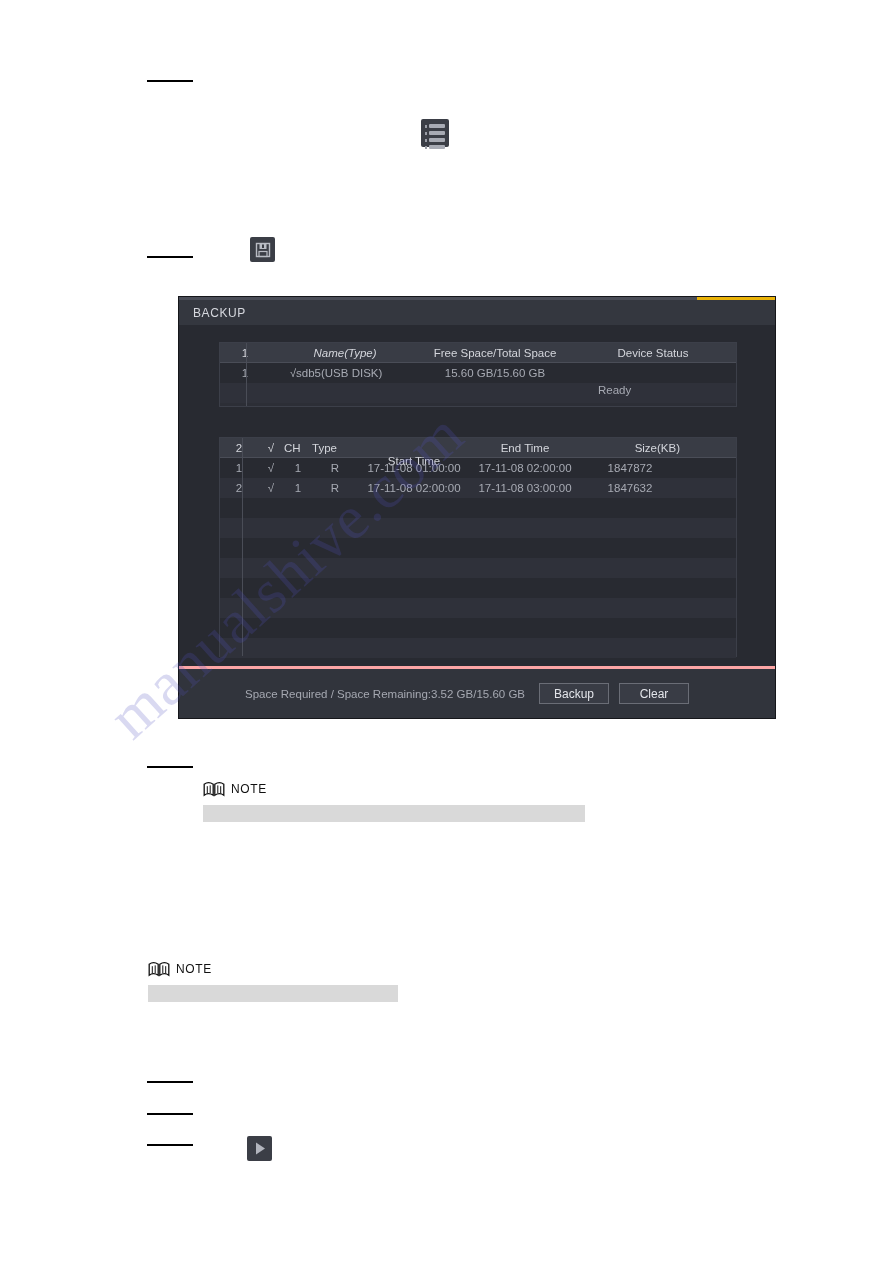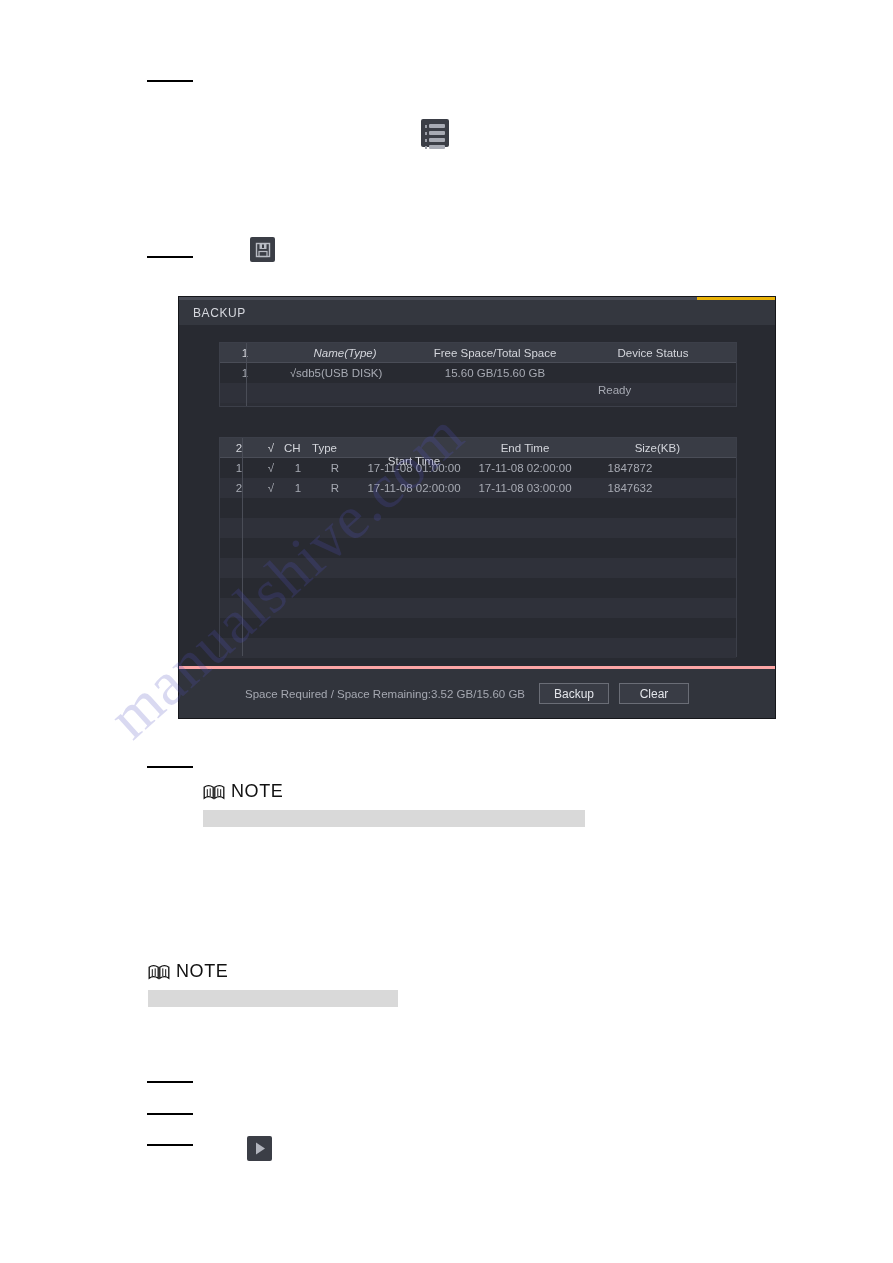--- a/index.html
+++ b/index.html
@@ -82,21 +82,21 @@
 
   
   .note-block { position: absolute; }
   .note-head {
     display: flex;
     align-items: center;
     gap: 6px;
   }
   .note-head .book-icon { display: block; }
   .note-label {
-    font-size: 18px;
+    font-size: 12px;
     letter-spacing: 0.6px;
     color: #111;
     font-family: "Liberation Sans", sans-serif;
   }
   .note-redaction {
     background: #d9d9d9;
     height: 17px;
   }
 
   

